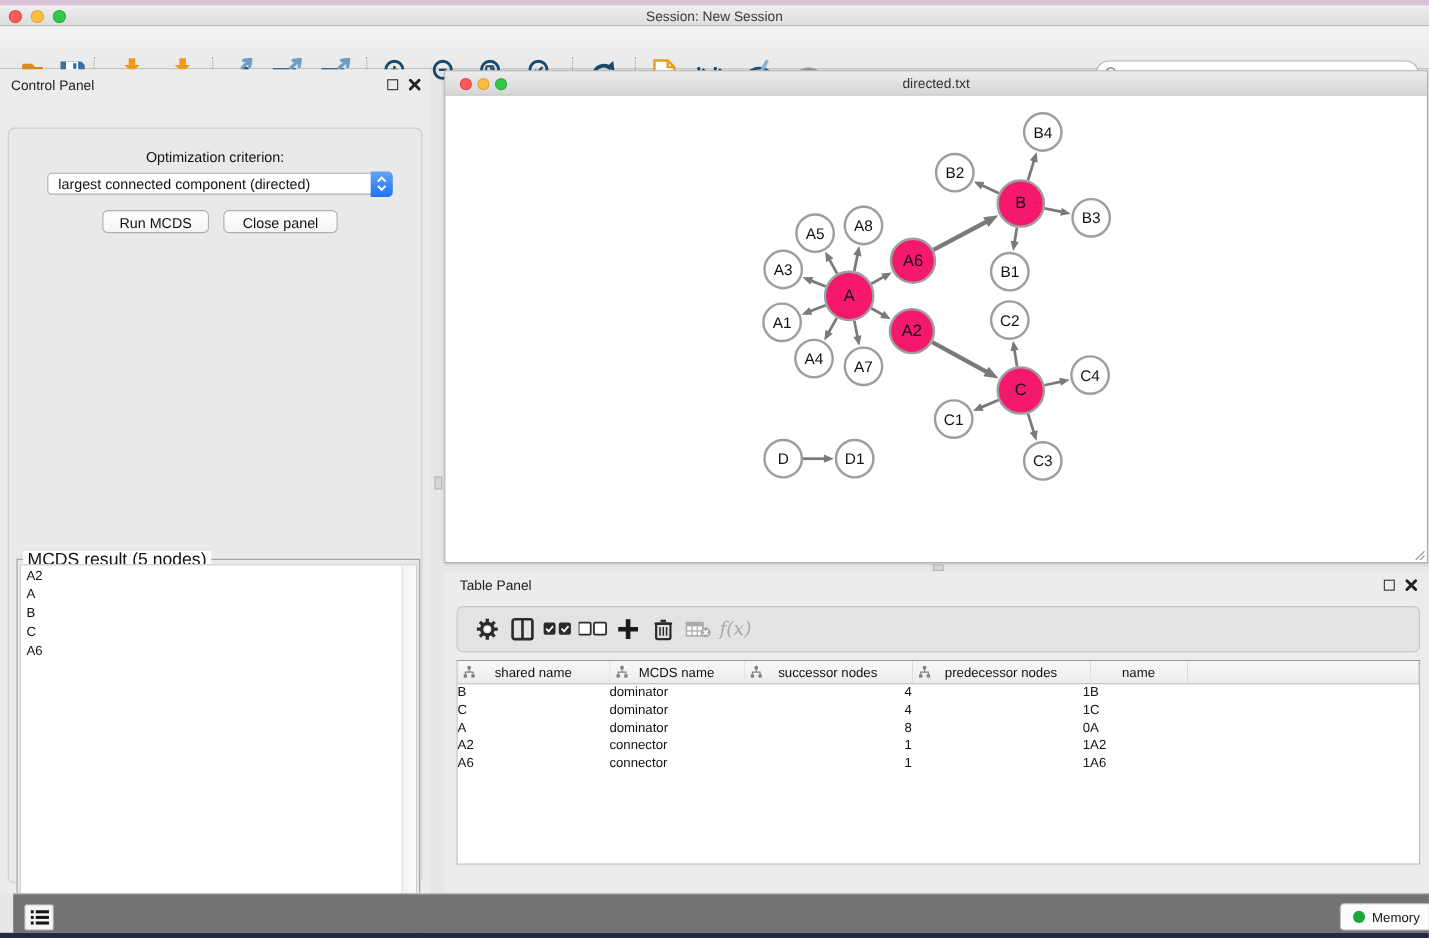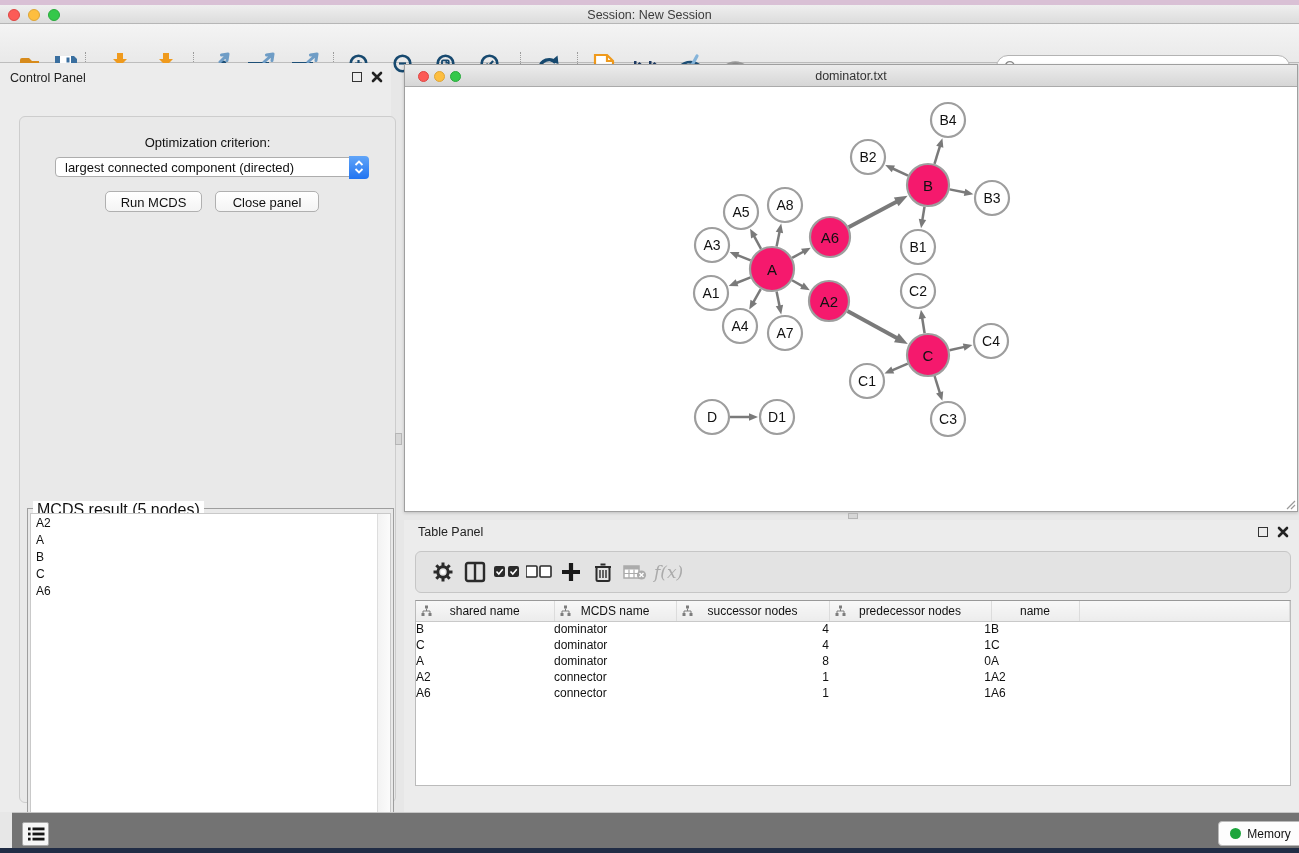--- a/index.html
+++ b/index.html
@@ -29,21 +29,21 @@
   .cpanel { position:absolute; left:0; top:63px; width:391px; height:749px; background:#ececec; }
   .panel-title { position:absolute; left:10px; top:8px; font-size:12.5px; color:#222; }
   .panel-icons { position:absolute; right:8px; top:8px; display:flex; gap:9px; align-items:center; }
   .float-box { width:10px; height:10px; border:1.5px solid #333; background:transparent; }
   .seg { display:flex; }
   .seg-tab { background:linear-gradient(#ffffff,#f2f2f2); border:1px solid #b9b9b9; border-left:none; font-size:13px; color:#222; padding:2px 12px 0 12px; height:21px; cursor:default; }
   .seg-tab:first-child { border-left:1px solid #b9b9b9; border-radius:4px 0 0 4px; }
   .seg-tab:last-child { border-radius:0 4px 4px 0; }
   .seg-tab.active { background:linear-gradient(#6aadfa,#2e82f7); border-color:#4a8ee8; color:#fff; }
   .cp-tabs { position:absolute; left:0; right:0; top:33px; display:flex; justify-content:center; }
-  .cp-box { position:absolute; left:7px; top:53px; width:377px; height:687px; background:#e9e9e9; border:1px solid #cdcdcd; border-radius:6px;margin-left:12px; }
+  .cp-box { position:absolute; left:7px; top:53px; width:377px; height:687px; background:#e9e9e9; border:1px solid #cdcdcd; border-radius:6px; }
   .opt-label { position:absolute; left:0; right:0; top:18px; text-align:center; font-size:13px; color:#111; }
   .select { position:absolute; left:35px; top:40px; width:314px; height:20px; background:#fff; border:1px solid #adadad; border-radius:4px; font-size:13px; color:#111; display:flex; align-items:center; }
   .select .sel-text { padding-left:9px; flex:1; white-space:nowrap; overflow:hidden; }
   .select .stepper { width:20px; height:23px; margin:-1px -1px -1px 0; border-radius:0 4px 4px 0; background:linear-gradient(#61a5f8,#2174f1); display:flex; align-items:center; justify-content:center; }
   .btn { position:absolute; height:21px; background:linear-gradient(#ffffff,#f4f4f4); border:1px solid #b0b0b0; border-radius:5px; font-size:13px; color:#111; text-align:center; padding-top:2px; }
   .fieldset { position:absolute; left:7px; top:391px; width:367px; height:345px; border:1px solid #9e9e9e; background:#e9e9e9; }
   .fieldset .legend { position:absolute; left:5px; top:-8px; background:#ffffff; padding:0 4px; font-size:16px; color:#111; }
   .mcds-list { position:absolute; left:2px; top:4px; right:2px; bottom:2px; background:#fff; border:1px solid #c9c9c9; overflow:hidden; }
   .mcds-list .row { font-size:12px; color:#111; padding:1.5px 0 1.5px 5px; }
   .vscroll { position:absolute; right:0; top:0; bottom:0; width:13px; background:linear-gradient(to right,#f3f3f3,#fbfbfb); border-left:1px solid #ddd; }
@@ -268,21 +268,21 @@
           </div>
       </div>
     </div>
   </div>
 
   <div class="netwin">
     <div class="ntitle">
       <div class="ntl red tl" style="left:13px"></div>
       <div class="ntl yellow tl" style="left:29px"></div>
       <div class="ntl green tl" style="left:45px"></div>
-      <div class="wtitle">dominator.txt</div>
+      <div class="wtitle">directed.txt</div>
     </div>
     <div class="graph-area">
       <svg id="graph-svg" width="892" height="424">
           <line x1="345.59698311096014" y1="190.42085910388454" x2="330.194714744132" y2="196.48076796952185" stroke="#7a7a7a" stroke-width="2.5"></line>
           <polygon points="323.6807530822503,199.04363813157366 330.68288048928474,192.25889703292756 333.4288128057688,199.23814167065797" fill="#7a7a7a"></polygon>
           <line x1="345.645036109639" y1="173.4580144438556" x2="331.1403939630168" y2="167.6561575852067" stroke="#7a7a7a" stroke-width="2.5"></line>
           <polygon points="324.64105712681993,165.05642285072798 334.3900623811152,164.9171513470952 331.6046323084594,171.88072652873464" fill="#7a7a7a"></polygon>
           <line x1="355.7407005957243" y1="202.05562706386607" x2="347.7279036743986" y2="216.3284215799775" stroke="#7a7a7a" stroke-width="2.5"></line>
           <polygon points="344.3011603774451,222.43230807767586 345.4370339926183,212.7486986715529 351.9769123830094,216.42020934686016" fill="#7a7a7a"></polygon>
           <line x1="356.01124522107034" y1="161.7948702451939" x2="348.42207061965956" y2="147.84058146195474" stroke="#7a7a7a" stroke-width="2.5"></line>

